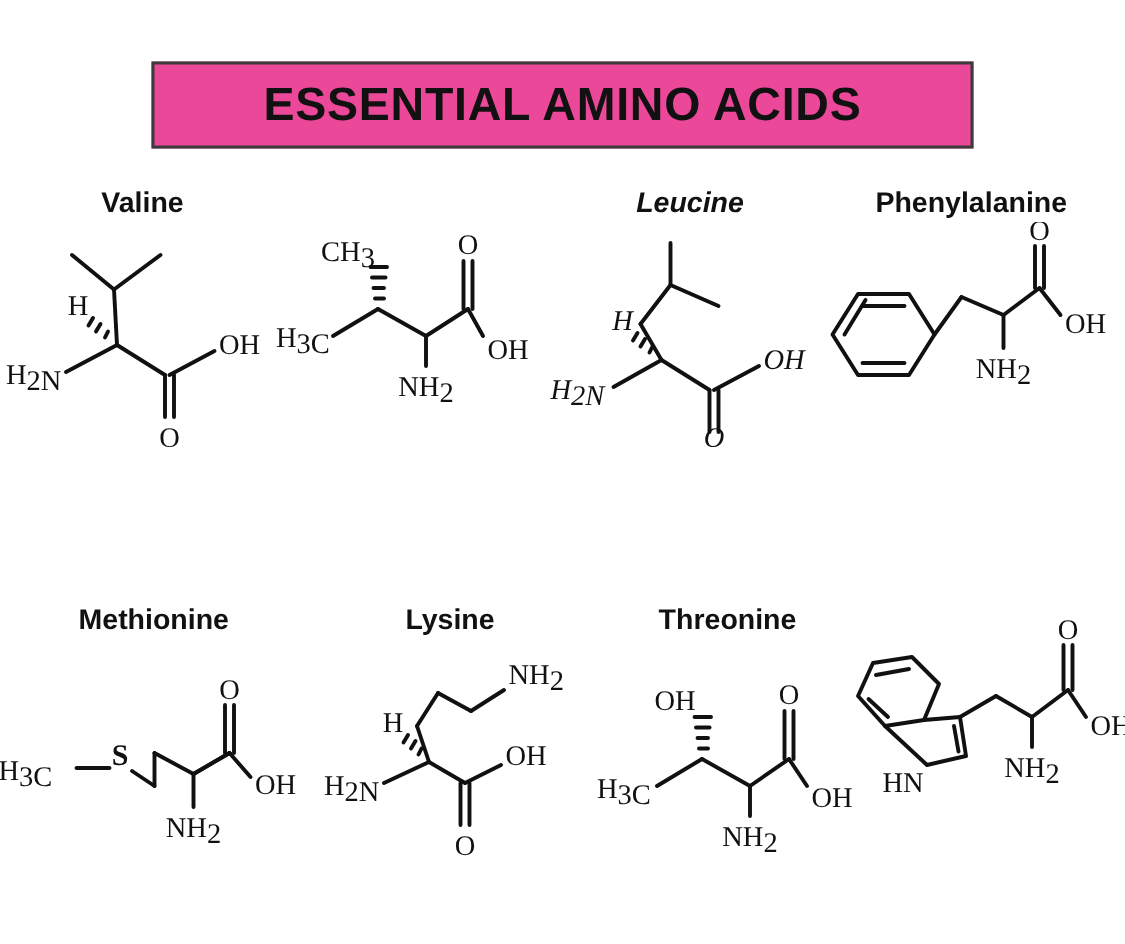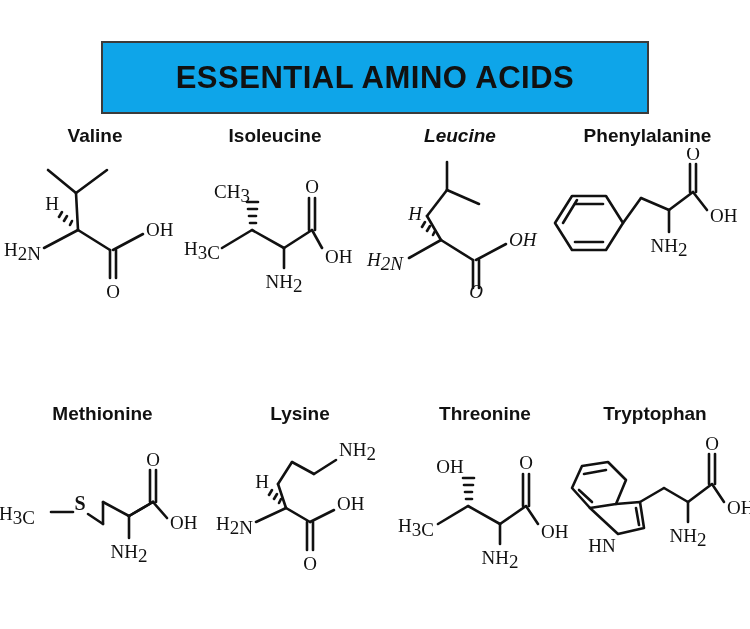--- a/index.html
+++ b/index.html
@@ -16,24 +16,24 @@
     overflow: hidden;
     position: relative;
   }
 
   
   #title-bar {
     position: absolute;
     left: 101px;
     top: 41px;
     width: 548px;
-    height: 73px;
+    height: 58px;
     box-sizing: border-box;
     border: 2px solid #3b3b3b;
-    background: #0ea5e9;
+    background: #ec4899;
     display: flex;
     align-items: center;
     justify-content: center;
   }
   #title-text {
     font-family: "Liberation Sans", sans-serif;
     font-weight: bold;
     font-size: 31px;
     letter-spacing: 0.5px;
     color: #111111;
@@ -130,21 +130,20 @@
         <line x1="113" y1="102" x2="143" y2="86"></line>
 
         <text x="52" y="62" text-anchor="middle">H</text>
         <text x="4" y="108"><tspan>H</tspan><tspan class="sub" dy="4">2</tspan><tspan dy="-4"></tspan><tspan>N</tspan></text>
         <text x="146" y="88">OH</text>
         <text x="113" y="150" text-anchor="middle">O</text>
       </svg>
     </div>
 
     <div class="cell" style="left:180px;">
-      <div class="cell-name">Isoleucine</div>
       <svg class="struct" width="190" height="150" viewBox="0 0 190 150">
 
         <line x1="42" y1="100" x2="72" y2="82"></line>
 
         <line x1="72" y1="82" x2="104" y2="100"></line>
 
         <g>
           <line x1="70" y1="75" x2="76" y2="75" stroke-width="2.2"></line>
           <line x1="69" y1="68" x2="76" y2="68" stroke-width="2.2"></line>
           <line x1="68" y1="61" x2="77" y2="61" stroke-width="2.2"></line>
@@ -317,21 +316,20 @@
 
         <text x="60" y="47" text-anchor="middle">OH</text>
         <text x="136" y="43" text-anchor="middle">O</text>
         <text x="8" y="106"><tspan>H</tspan><tspan class="sub" dy="4">3</tspan><tspan dy="-4"></tspan><tspan>C</tspan></text>
         <text x="151" y="112">OH</text>
         <text x="110" y="138" text-anchor="middle"><tspan>NH</tspan><tspan class="sub" dy="4">2</tspan><tspan dy="-4"></tspan></text>
       </svg>
     </div>
 
     <div class="cell" style="left:560px; width:190px;">
-      <div class="cell-name">Tryptophan</div>
       <svg class="struct" width="190" height="150" viewBox="0 0 190 150">
 
         <polygon points="12,62 22,40 48,36 66,54 56,78 30,82"></polygon>
         <line x1="24" y1="48" x2="46" y2="44"></line>
         <line x1="19" y1="64" x2="32" y2="76"></line>
 
         <polyline points="56,78 80,76 84,102 58,108 30,82"></polyline>
 
         <line x1="76" y1="82" x2="79" y2="99"></line>
 

